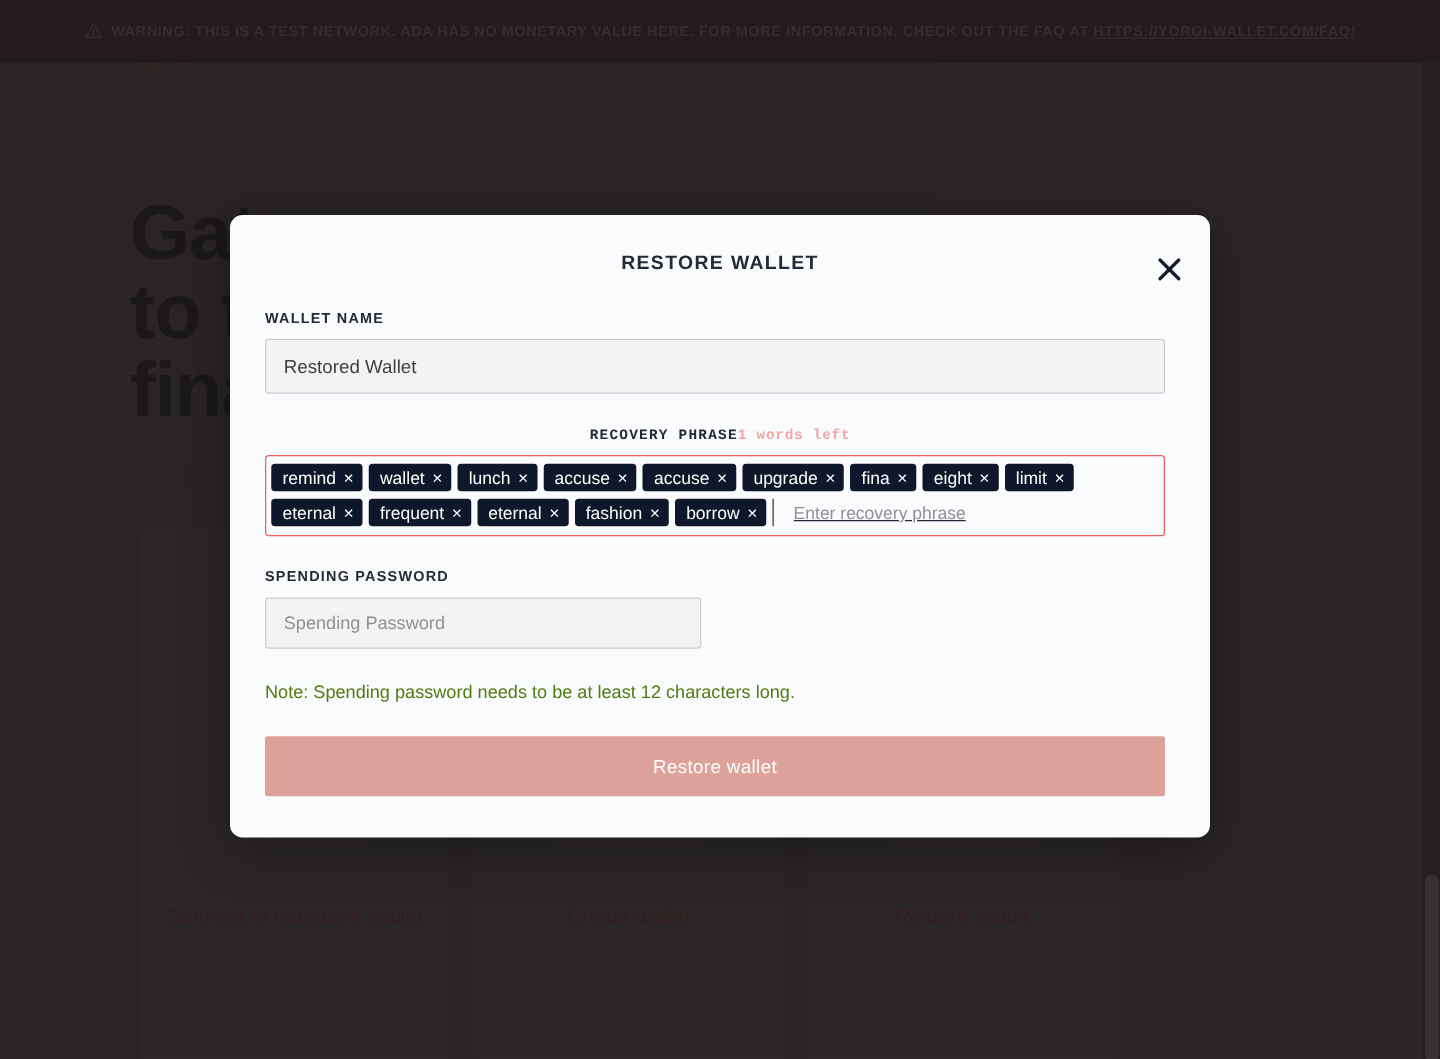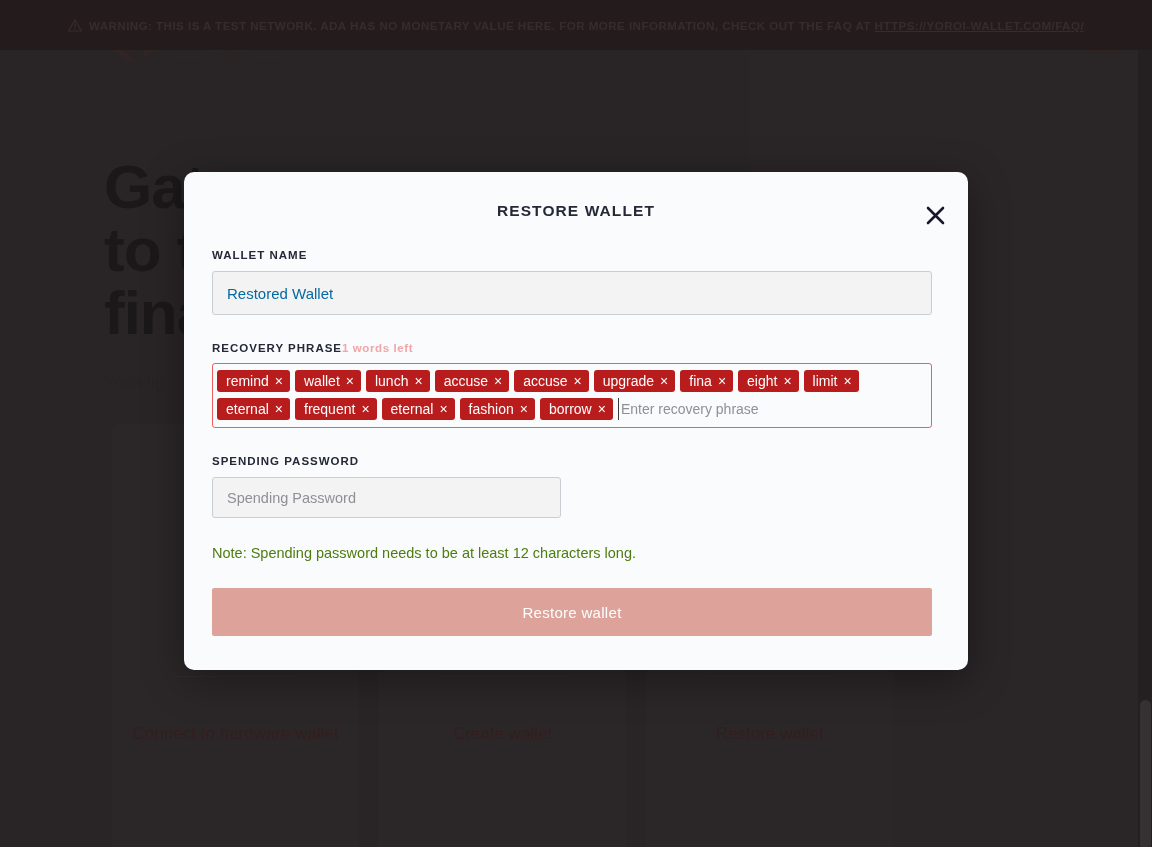--- a/index.html
+++ b/index.html
@@ -247,32 +247,33 @@
   .wallet-name-block { margin-top: 29px; }
   .text-input {
     margin-top: 10px;
     width: 720px;
     height: 44px;
     background: #f3f3f4;
     border: 1px solid #c9cdd4;
     border-radius: 3px;
     padding: 0 14px;
     font-size: 15px;
-    color: #0369a1;
+    color: #404040;
     font-family: "Liberation Sans", sans-serif;
     outline: none;
   }
   .text-input::placeholder { color: #8e9096; }
 
   
   .recovery-block { margin-top: 27px; }
   .recovery-head {
     display: flex;
-    justify-content: flex-start;
+    justify-content: center;
     align-items: baseline;
+    font-family: Liberation Mono, monospace;
   }
   .words-left {
     font-size: 11.5px;
     font-weight: bold;
     letter-spacing: 0.6px;
     color: #f0a6a6;
   }
   .chip-box {
     margin-top: 9px;
     width: 720px;
@@ -281,21 +282,21 @@
     border: 1px solid #f25c5c;
     border-radius: 3px;
     padding: 6px 4px 7px 4px;
     display: flex;
     flex-wrap: wrap;
     align-items: flex-start;
     gap: 6px 5px;
     cursor: text;
   }
   .chip {
-    background: #b91c1c;
+    background: #0f172a;
     border-radius: 3px;
     height: 22px;
     padding: 0 7px 0 9px;
     display: inline-flex;
     align-items: center;
     gap: 6px;
     font-size: 14px;
     color: #fdfdfd;
     line-height: 22px;
     cursor: default;
@@ -309,22 +310,23 @@
   .chip-input {
     flex: 1;
     min-width: 170px;
     height: 22px;
     border: none;
     background: transparent;
     outline: none;
     font-size: 14px;
     color: #242838;
     font-family: "Liberation Sans", sans-serif;
-    padding: 0 2px;
+    padding: 0 16px;
     border-left: 1px solid #3a3a3a;
+    text-decoration: underline;
   }
   .chip-input::placeholder { color: #8e9096; }
 
   
   .pw-row {
     margin-top: 27px;
     display: flex;
   }
   .pw-col { width: 349px; }
   .pw-input {

